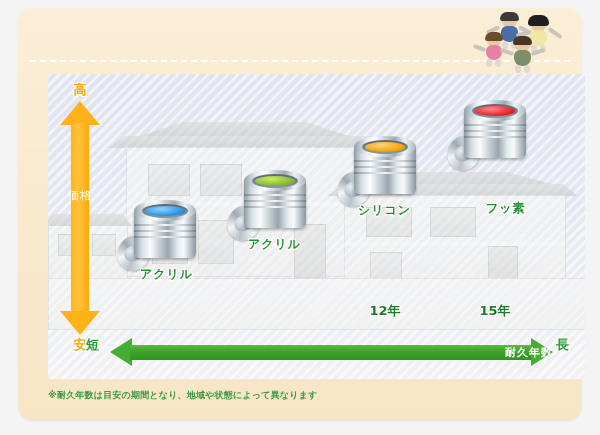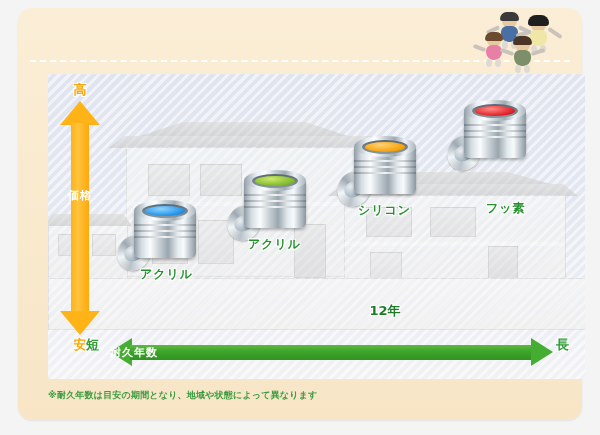--- a/index.html
+++ b/index.html
@@ -59,38 +59,38 @@
 
   
   .v-arrow{position:absolute;left:12px;top:27px;width:40px;height:234px;}
   .va-shaft{position:absolute;left:11px;top:22px;width:18px;height:190px;
     background:linear-gradient(90deg,#ffb316 0%,#ffc33f 38%,#ffa90a 100%);}
   .va-head{position:absolute;left:0;width:0;height:0;border-left:20px solid transparent;
     border-right:20px solid transparent;}
   .va-up{top:0;border-bottom:24px solid #ffb316;}
   .va-dn{bottom:0;border-top:24px solid #ffb316;}
   .va-text{position:absolute;left:0;top:88px;width:40px;text-align:center;
-    font-size:11px;font-weight:bold;color:#ffffff;line-height:13px;
+    font-size:11px;font-weight:normal;color:#ffffff;line-height:13px;
     letter-spacing:1px;}
   .lbl-high{position:absolute;left:8px;top:7px;width:48px;text-align:center;
     font-size:13px;font-weight:bold;color:#ffa500;
     text-shadow:-1px -1px 0 #fff,1px -1px 0 #fff,-1px 1px 0 #fff,1px 1px 0 #fff;}
   .lbl-cheap{position:absolute;left:8px;top:262px;width:48px;text-align:center;
     font-size:13px;font-weight:bold;color:#ffa500;
     text-shadow:-1px -1px 0 #fff,1px -1px 0 #fff,-1px 1px 0 #fff,1px 1px 0 #fff;}
 
   
   .h-arrow{position:absolute;left:62px;top:264px;width:443px;height:28px;}
   .ha-shaft{position:absolute;left:20px;top:7px;width:403px;height:15px;
     background:linear-gradient(180deg,#5cbb3f 0%,#3da32a 45%,#2f9421 100%);}
   .ha-head{position:absolute;top:0;width:0;height:0;border-top:14px solid transparent;
     border-bottom:14px solid transparent;}
   .ha-l{left:0;border-right:22px solid #46ad33;}
   .ha-r{right:0;border-left:22px solid #46ad33;}
-  .ha-text{position:absolute;left:0;top:7px;width:443px;text-align:left;
+  .ha-text{position:absolute;left:0;top:7px;width:443px;text-align:right;
     font-size:11px;font-weight:bold;color:#ffffff;line-height:15px;letter-spacing:1px;}
   .lbl-short{position:absolute;left:38px;top:262px;font-size:13px;font-weight:bold;
     color:#2e9b34;text-shadow:-1px -1px 0 #fff,1px -1px 0 #fff,-1px 1px 0 #fff,1px 1px 0 #fff;}
   .lbl-long{position:absolute;left:508px;top:262px;font-size:13px;font-weight:bold;
     color:#2e9b34;text-shadow:-1px -1px 0 #fff,1px -1px 0 #fff,-1px 1px 0 #fff,1px 1px 0 #fff;}
 
   
   .can-group{position:absolute;}
   .lid{position:absolute;left:-17px;top:36px;width:34px;height:34px;border-radius:50%;
     background:conic-gradient(from 210deg,#b9c2c9,#f2f6f8,#9fa9b2,#e6ecef,#aab4bb,#f0f4f6,#b9c2c9);
@@ -282,18 +282,19 @@
             <div class="ridge" style="top:26px;"></div>
           </div>
           <div class="can-top"></div>
           <div class="can-inner"></div>
           <div class="paint" style="background:radial-gradient(ellipse at 40% 30%,#ff8a84,#e01b24 70%,#b8141c);"></div>
         </div>
         <div class="can-label" style="left:22px;top:66px;margin-top:34px;">フッ素</div>
       </div>
 
       <div class="year" style="left:302px;">12年</div>
+      <div class="year" style="left:412px;">15年</div>
 
     </div>
 
     <div class="footnote">※耐久年数は目安の期間となり、地域や状態によって異なります</div>
   </div>
 </div>
 
 </body></html>

